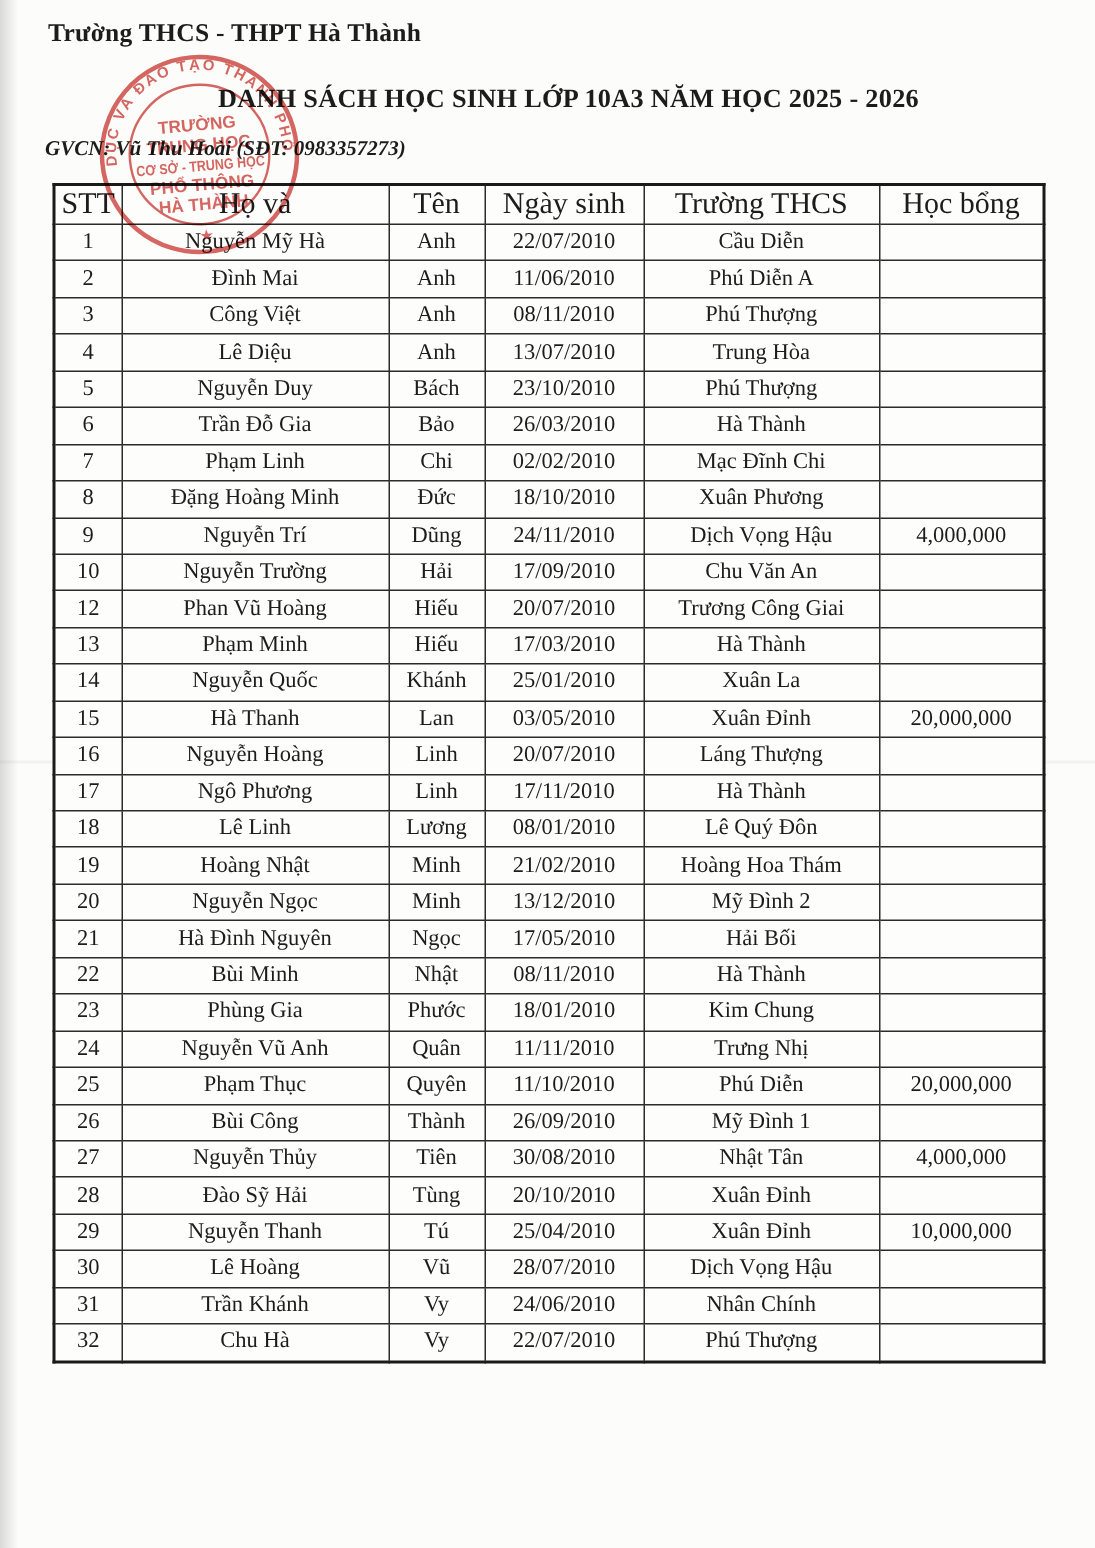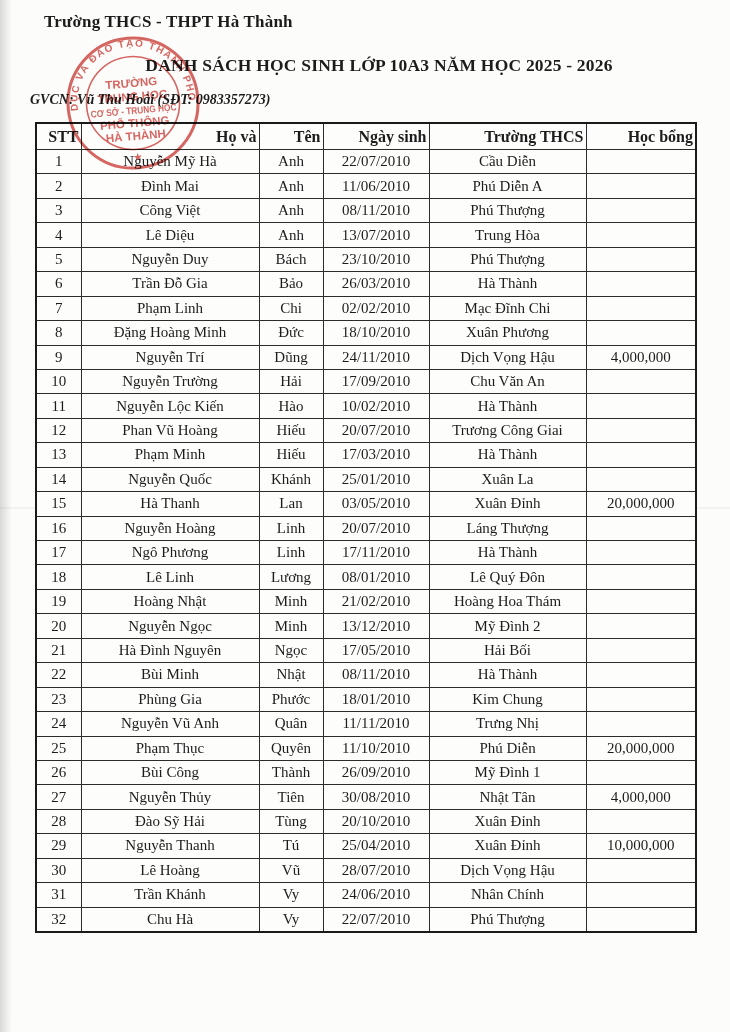--- a/index.html
+++ b/index.html
@@ -12,21 +12,21 @@
   .scan-edge-left{
     position:absolute;left:0;top:0;width:12px;height:1032px;
     background:linear-gradient(to right,#d9d9d7,rgba(252,252,250,0));
     pointer-events:none;
   }
   .scan-crease{
     position:absolute;left:0;top:507px;width:730px;height:2px;
     background:rgba(120,120,120,0.07);pointer-events:none;
   }
   .school-name{
-    position:absolute;left:44px;top:12px;
+    position:absolute;left:32px;top:12px;
     font-size:17px;font-weight:bold;letter-spacing:.2px;
   }
   .doc-title{
     position:absolute;left:0;top:55px;width:730px;
     text-align:center;transform:translateX(14px);
     font-size:17.5px;font-weight:bold;letter-spacing:.2px;
   }
   .teacher-line{
     position:absolute;left:30px;top:92px;
     font-size:14px;font-weight:bold;font-style:italic;
@@ -40,21 +40,21 @@
   table.roster{
     position:absolute;left:35px;top:122px;width:660px;
     border-collapse:collapse;table-layout:fixed;
     background:#fdfdfc;
   }
   table.roster,table.roster th,table.roster td{
     border:1.4px solid #2b2b2b;
   }
   table.roster{border:2px solid #1a1a1a;}
   table.roster th{
-    height:25px;font-size:16px;font-weight:bold;text-align:right;
+    height:25px;font-size:20px;font-weight:normal;text-align:center;
     padding:0 2px;overflow:hidden;white-space:nowrap;
   }
   table.roster td{
     height:23.45px;font-size:15px;text-align:center;
     padding:0 2px;overflow:hidden;white-space:nowrap;
   }
   .c0{width:45px;}
   .c1{width:178px;margin-top:29px;}
   .c2{width:64px;}
   .c3{width:106px;}
@@ -190,28 +190,20 @@
       </tr>
       <tr>
         <td class="c0">10</td>
         <td class="c1">Nguyễn Trường</td>
         <td class="c2">Hải</td>
         <td class="c3">17/09/2010</td>
         <td class="c4">Chu Văn An</td>
         <td class="c5"></td>
       </tr>
       <tr>
-        <td class="c0">11</td>
-        <td class="c1">Nguyễn Lộc Kiến</td>
-        <td class="c2">Hào</td>
-        <td class="c3">10/02/2010</td>
-        <td class="c4">Hà Thành</td>
-        <td class="c5"></td>
-      </tr>
-      <tr>
         <td class="c0">12</td>
         <td class="c1">Phan Vũ Hoàng</td>
         <td class="c2">Hiếu</td>
         <td class="c3">20/07/2010</td>
         <td class="c4">Trương Công Giai</td>
         <td class="c5"></td>
       </tr>
       <tr>
         <td class="c0">13</td>
         <td class="c1">Phạm Minh</td>

